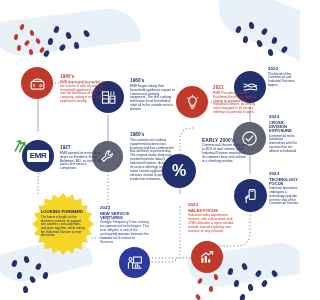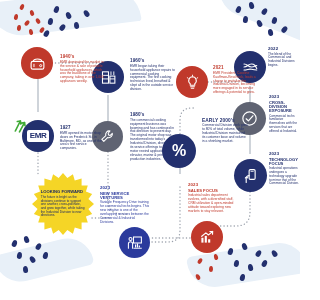--- a/index.html
+++ b/index.html
@@ -2,21 +2,21 @@
 <html><head>
 <meta charset="utf-8">
 <style>
   html,body{margin:0;padding:0;}
   body{
     width:300px;height:300px;overflow:hidden;position:relative;
     background:#ffffff;
     font-family:"Liberation Sans", sans-serif;
     -webkit-font-smoothing:antialiased;
   }
-  .stage{position:absolute;inset:0;}
+  .stage{position:absolute;inset:0;margin-top:20px;}
 
   
   .wash{position:absolute;background:#e8f0f8;}
   .wash.tl{
     left:-10px;top:-6px;width:150px;height:36px;
     transform:rotate(-7deg);
     border-radius:4px 40px 4px 40px;
   }
   .wash.tr{
     right:-34px;top:-18px;width:120px;height:46px;

